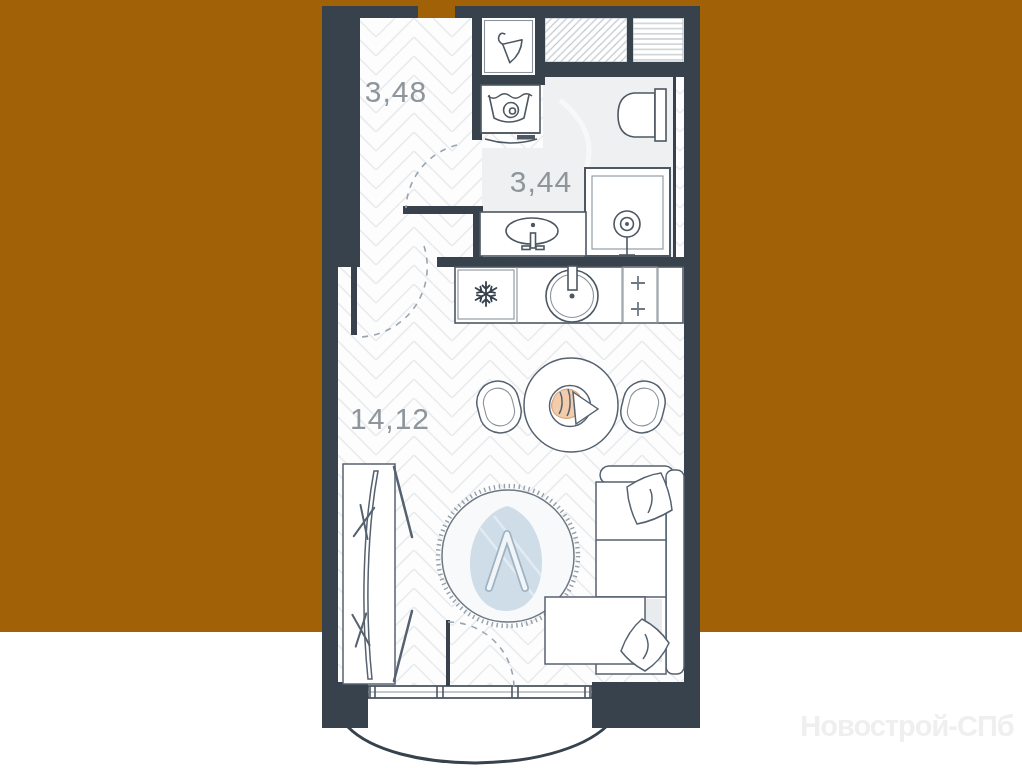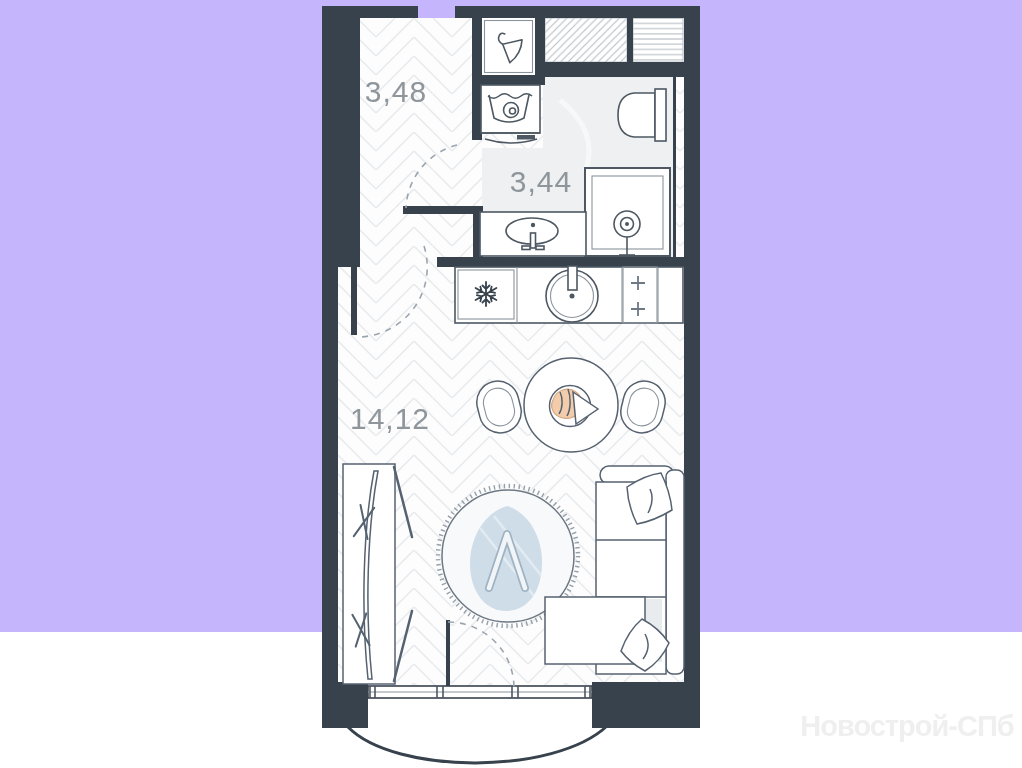--- a/index.html
+++ b/index.html
@@ -1,17 +1,17 @@
 <!DOCTYPE html>
 <html style="--wall: #37424d; --outline: #4d5862; --floor-line: #e9ecee; --marble-floor: #eef0f2; --label-text: #8e959b; --rug-motif: #cfdde9; --food-accent: #f3cdab; --watermark-text: #efefef;"><head>
 <meta charset="utf-8">
 <style>
   html,body{margin:0;padding:0;background:#ffffff;width:1022px;height:768px;overflow:hidden;}
   body{font-family:"Liberation Sans", sans-serif;}
-  #stage{position:relative;width:1022px;height:632px;background:#c4b5fd;text-align:right;}
+  #stage{position:relative;width:1022px;height:632px;background:#a16207;text-align:right;}
   svg{position:absolute;left:0;top:0;}
   .wall{fill:var(--wall,#37424d);}
   .marble{fill:var(--marble-floor,#eef0f2);}
   .herr-line{stroke:var(--floor-line,#e9ecee);stroke-width:1.7;fill:none;}
   .hatch-line{stroke:#b6bec5;stroke-width:1.1;fill:none;}
   .fixt{fill:#ffffff;stroke:var(--outline,#4d5862);stroke-width:1.6;}
   .line{stroke:var(--outline,#4d5862);fill:none;stroke-width:1.6;}
   .thin{stroke:#8b949c;fill:none;stroke-width:1.1;}
   .furn{fill:#ffffff;stroke:#566270;stroke-width:1.5;}
   .furn-line{stroke:#566270;fill:none;stroke-width:1.5;}

